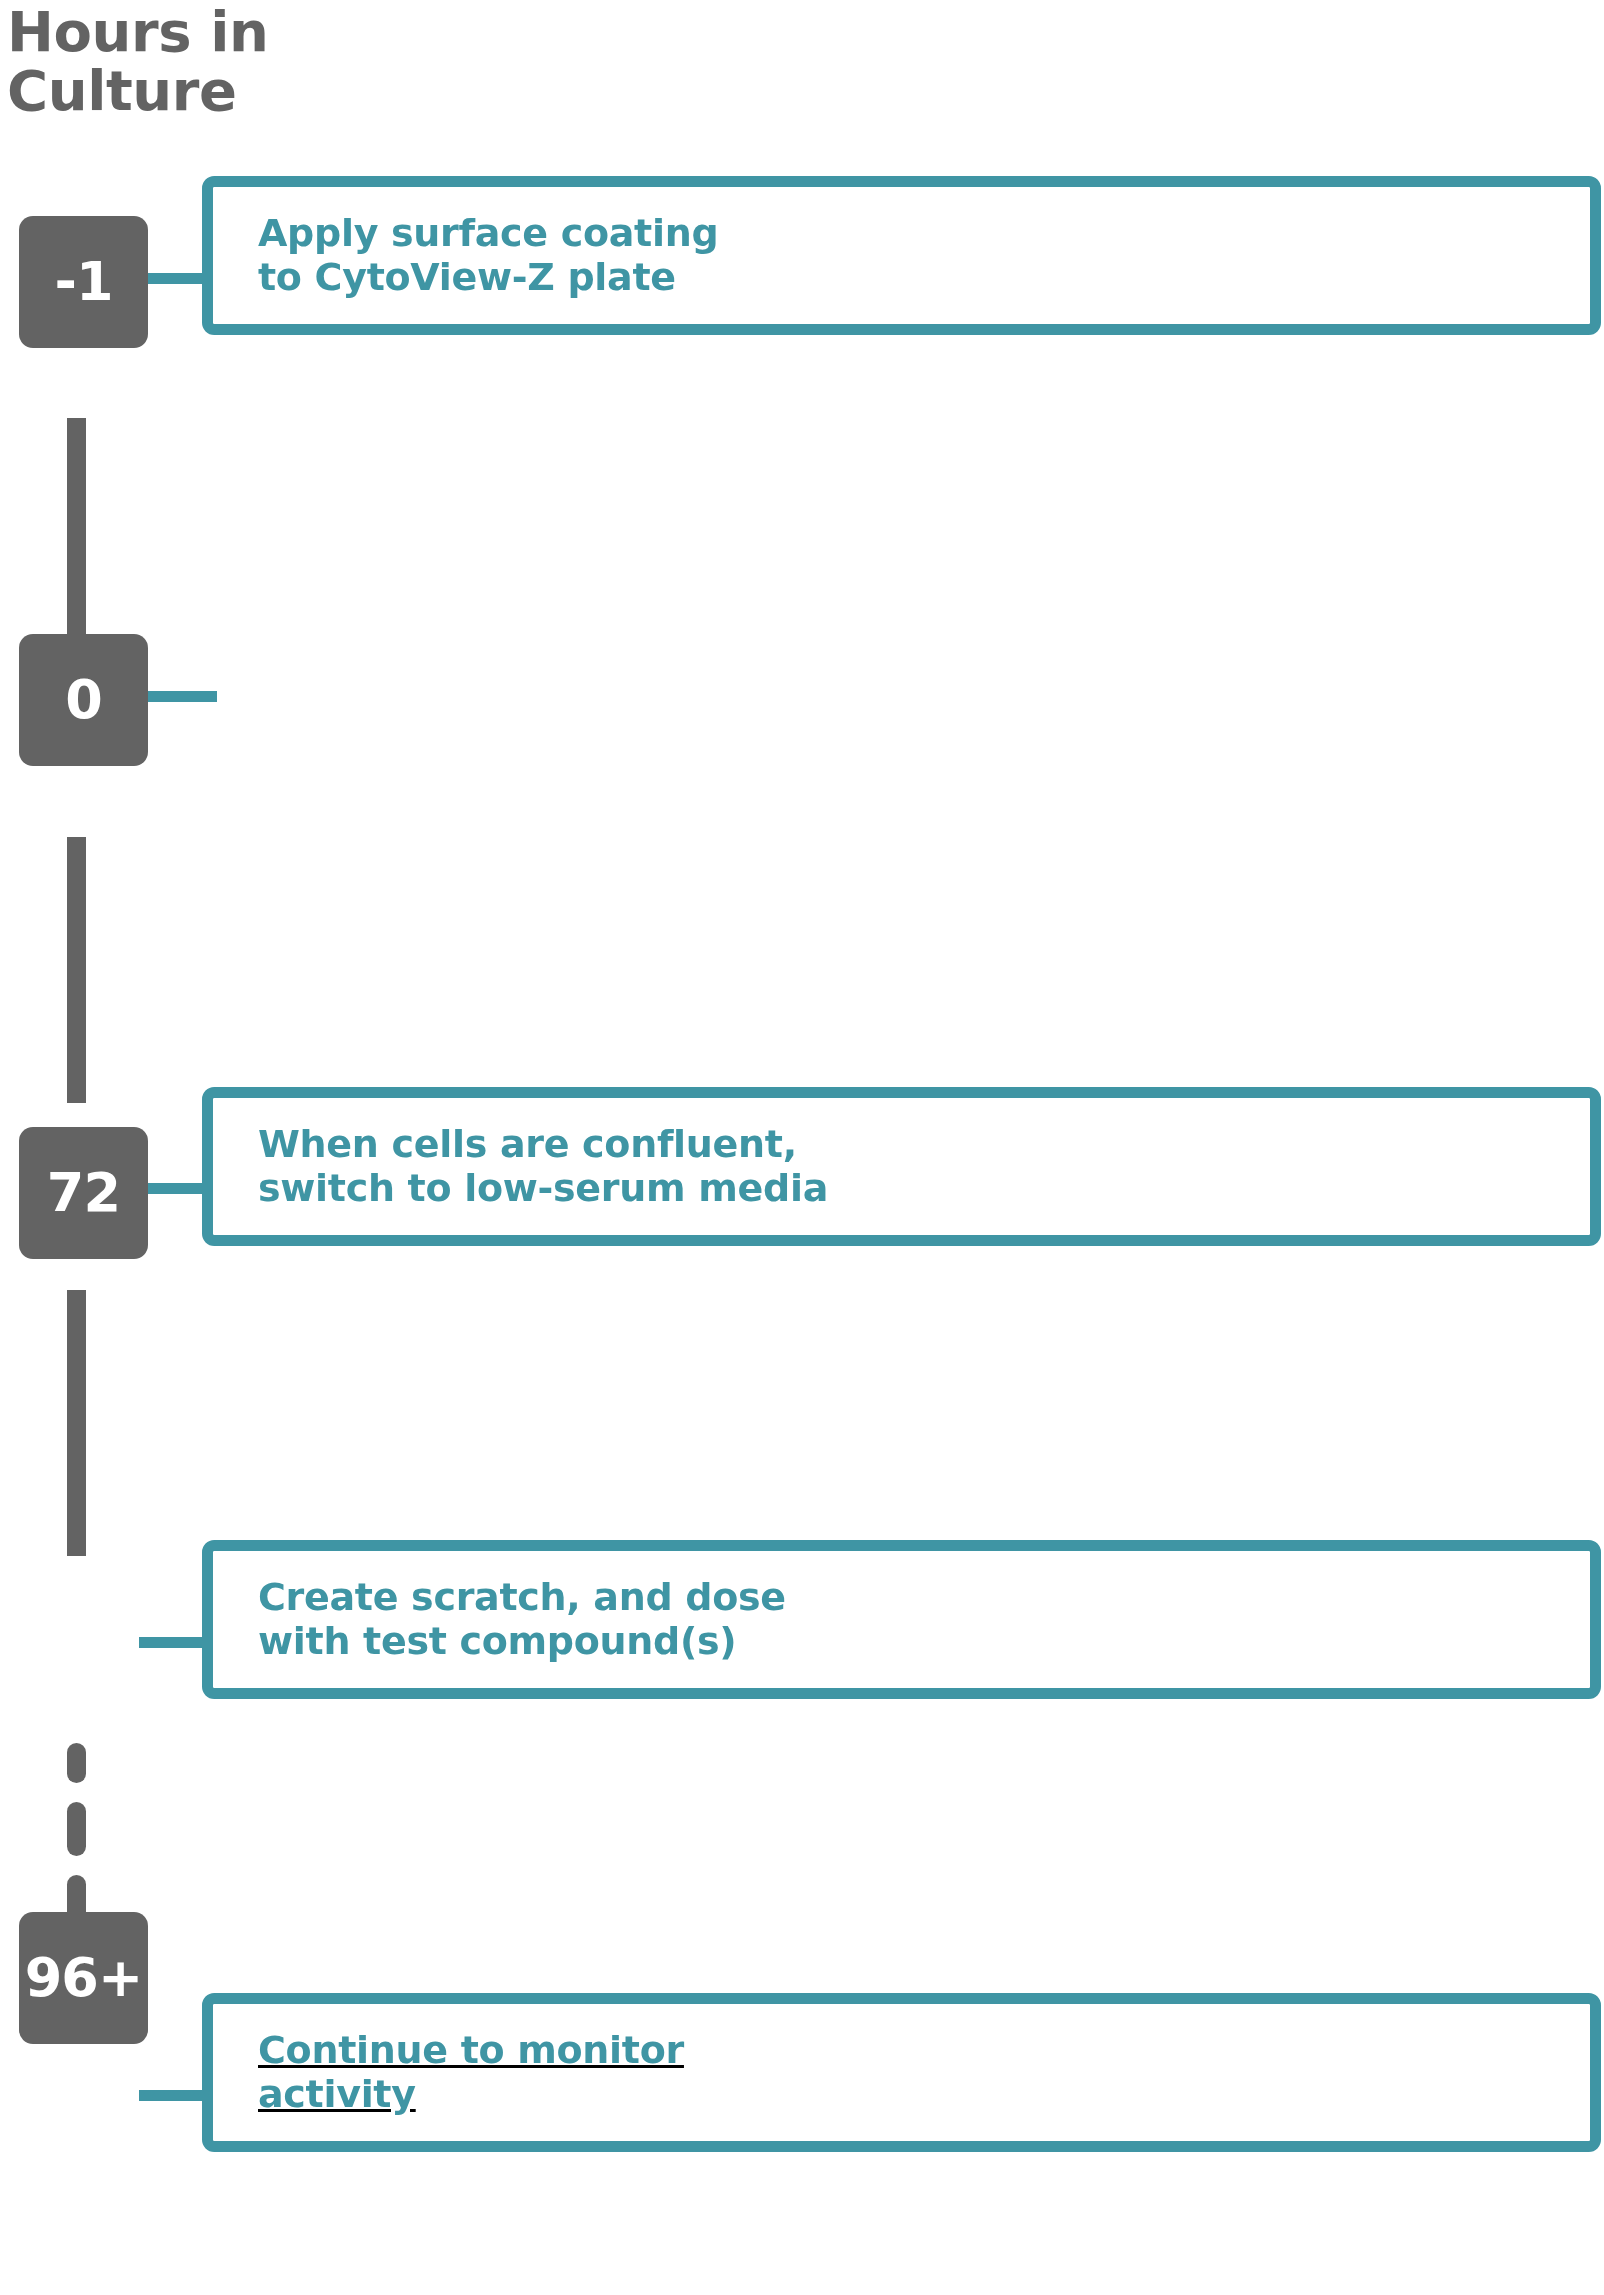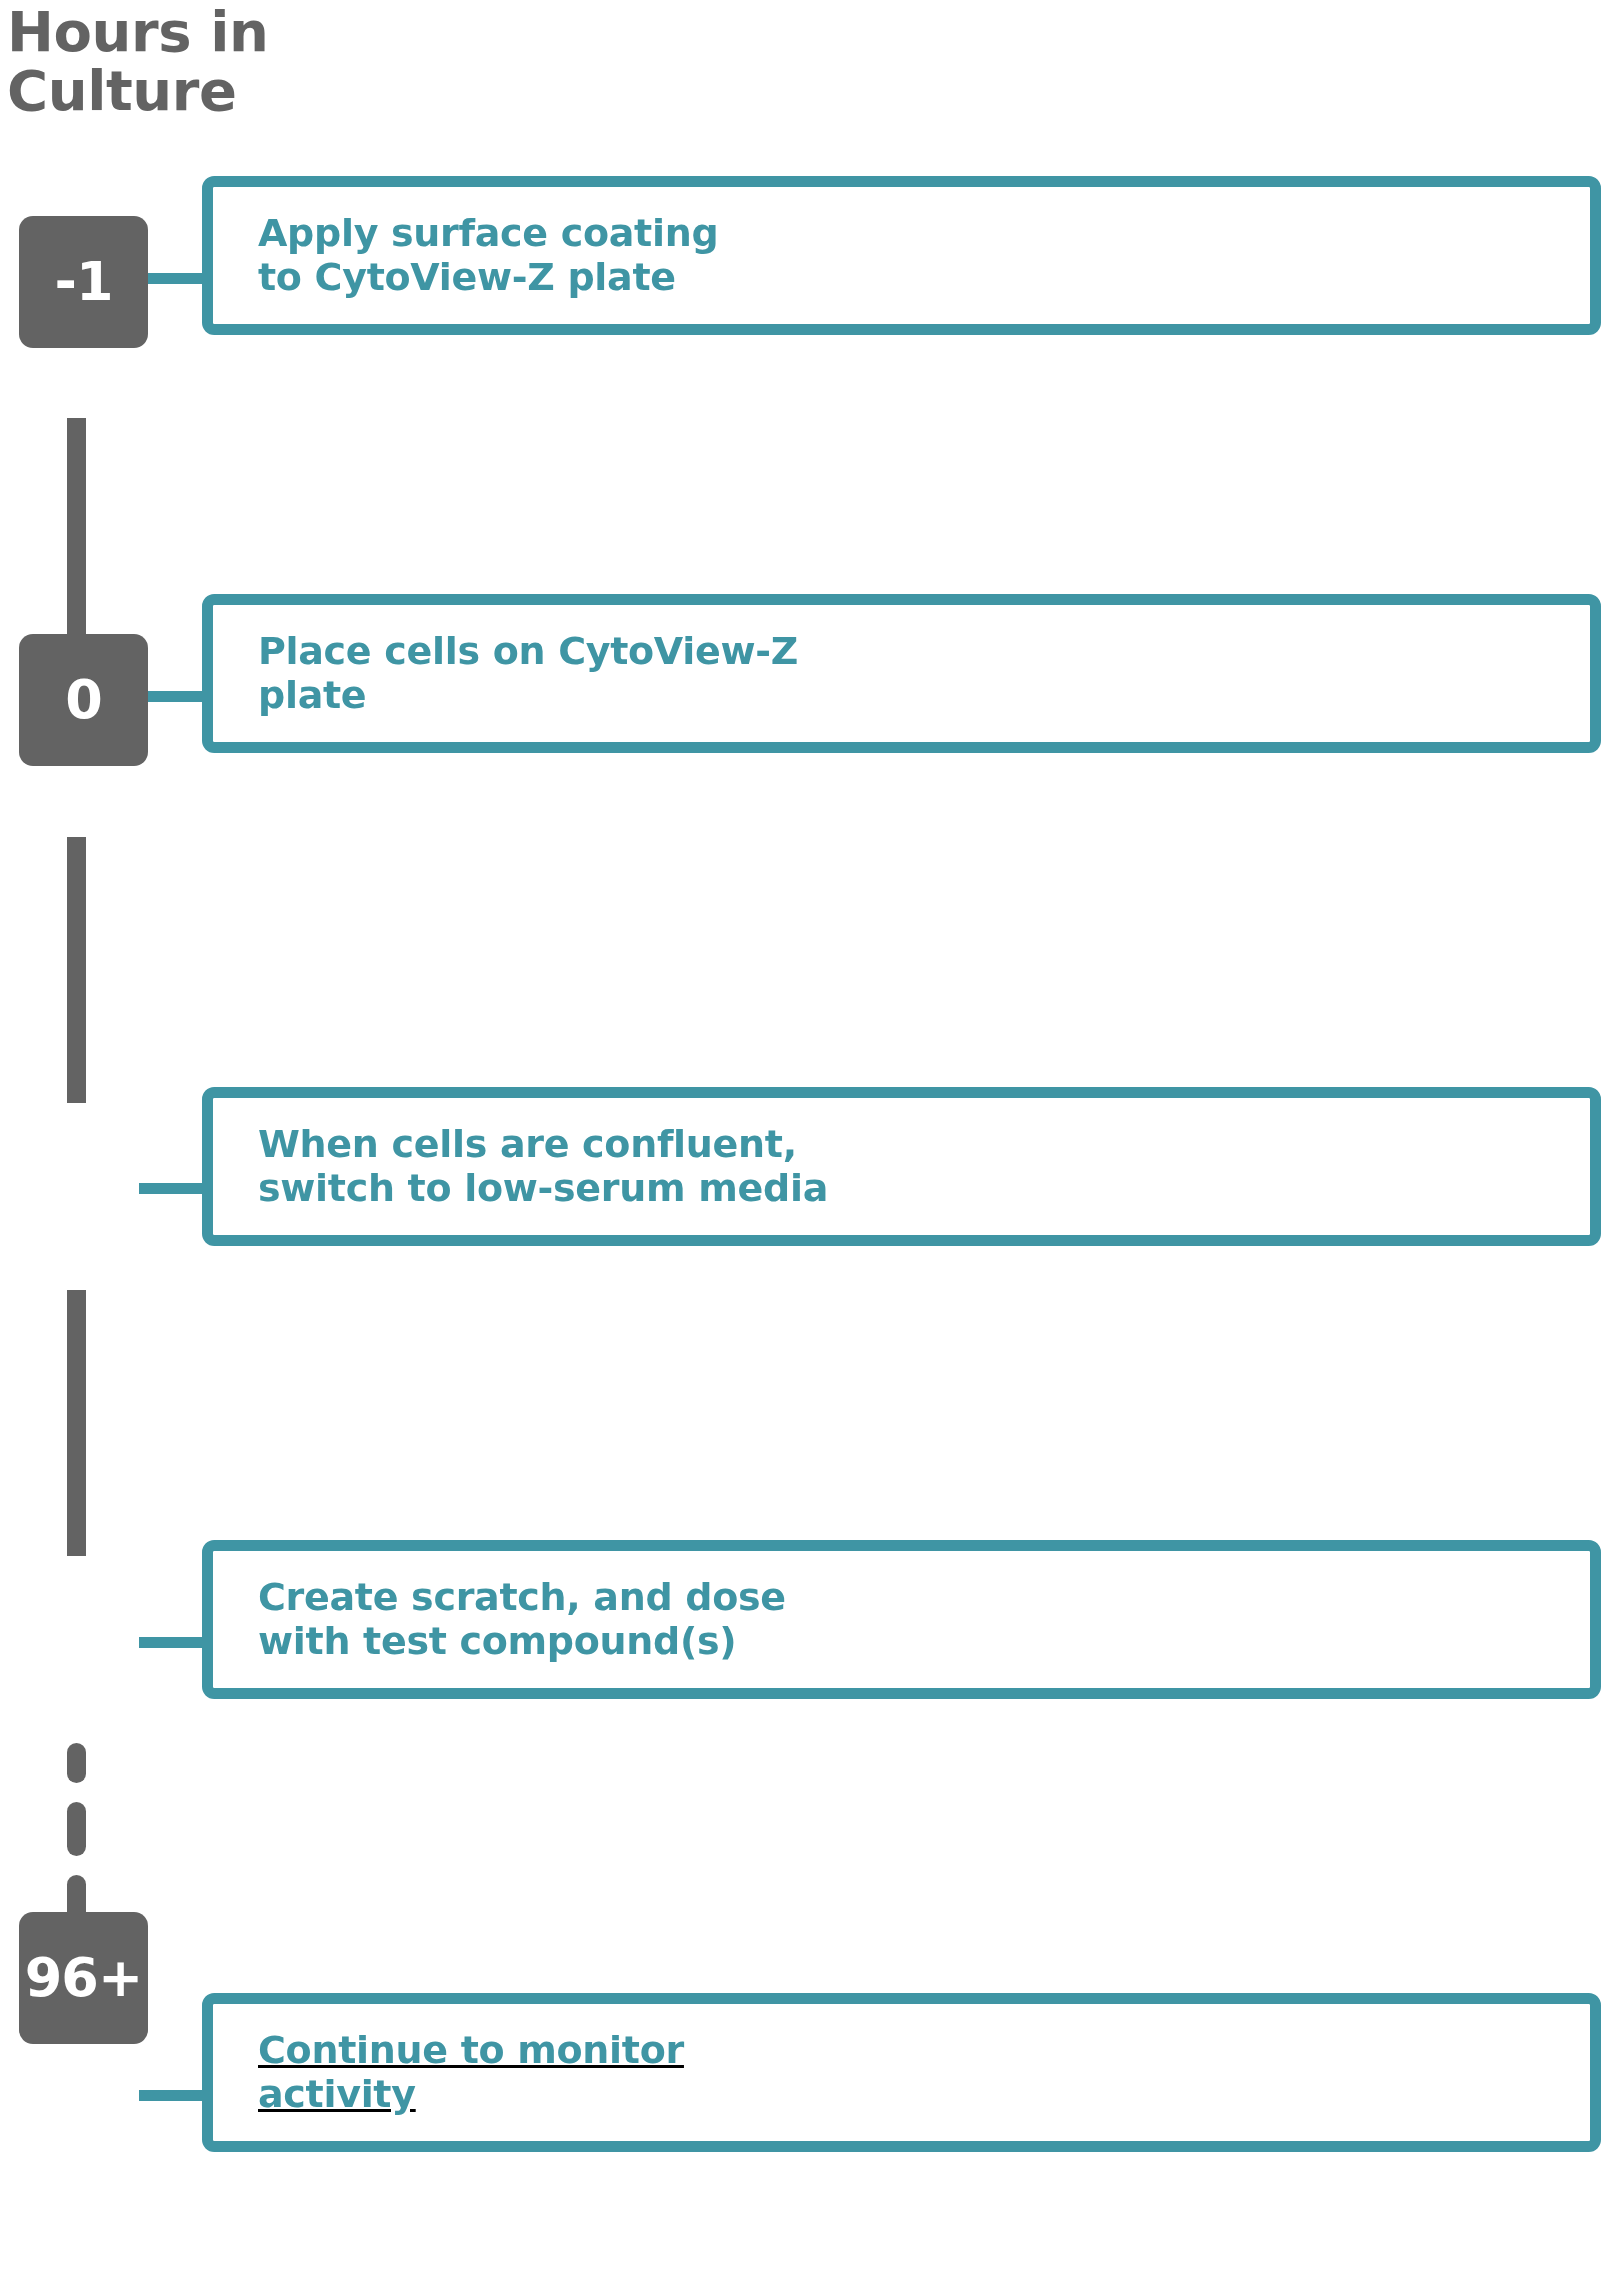--- a/index.html
+++ b/index.html
@@ -135,26 +135,25 @@
   </div>
   <div class="card" style="top:176px;height:103px;min-height:103px;height:auto;padding:24.4px 0;">
     <div class="card-text">Apply surface coating
 to CytoView-Z plate</div>
   </div>
 
   <div class="connector" style="left:139px;width:78px;top:691px;"></div>
   <div class="node" style="top:634px;">
     <span class="node-label">0</span>
   </div>
-  <div class="card" style="top:594px;padding:24.4px 0;">
-    <div class="card-text">Place cells on CytoView-Z
-plate</div>
-  </div>
 
   <div class="connector" style="left:139px;width:78px;top:1183px;"></div>
+  <div class="node" style="top:1127px;">
+    <span class="node-label">72</span>
+  </div>
   <div class="card" style="top:1087px;padding:24.4px 0;">
     <div class="card-text">When cells are confluent,
 switch to low-serum media</div>
   </div>
 
   <div class="connector" style="left:139px;width:78px;top:1637px;"></div>
   <div class="card" style="top:1540px;padding:24.4px 0;">
     <div class="card-text">Create scratch, and dose
 with test compound(s)</div>
   </div>

